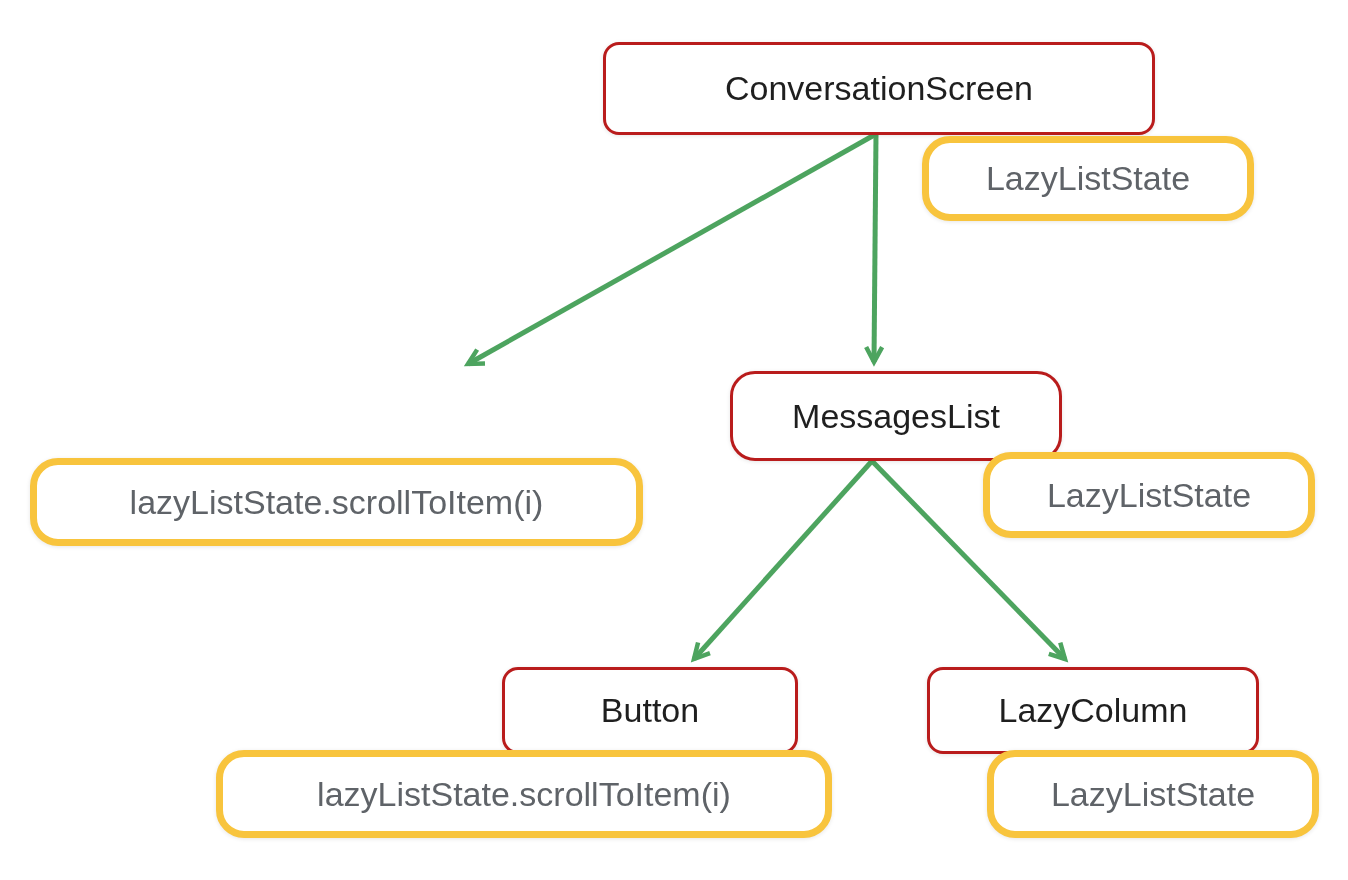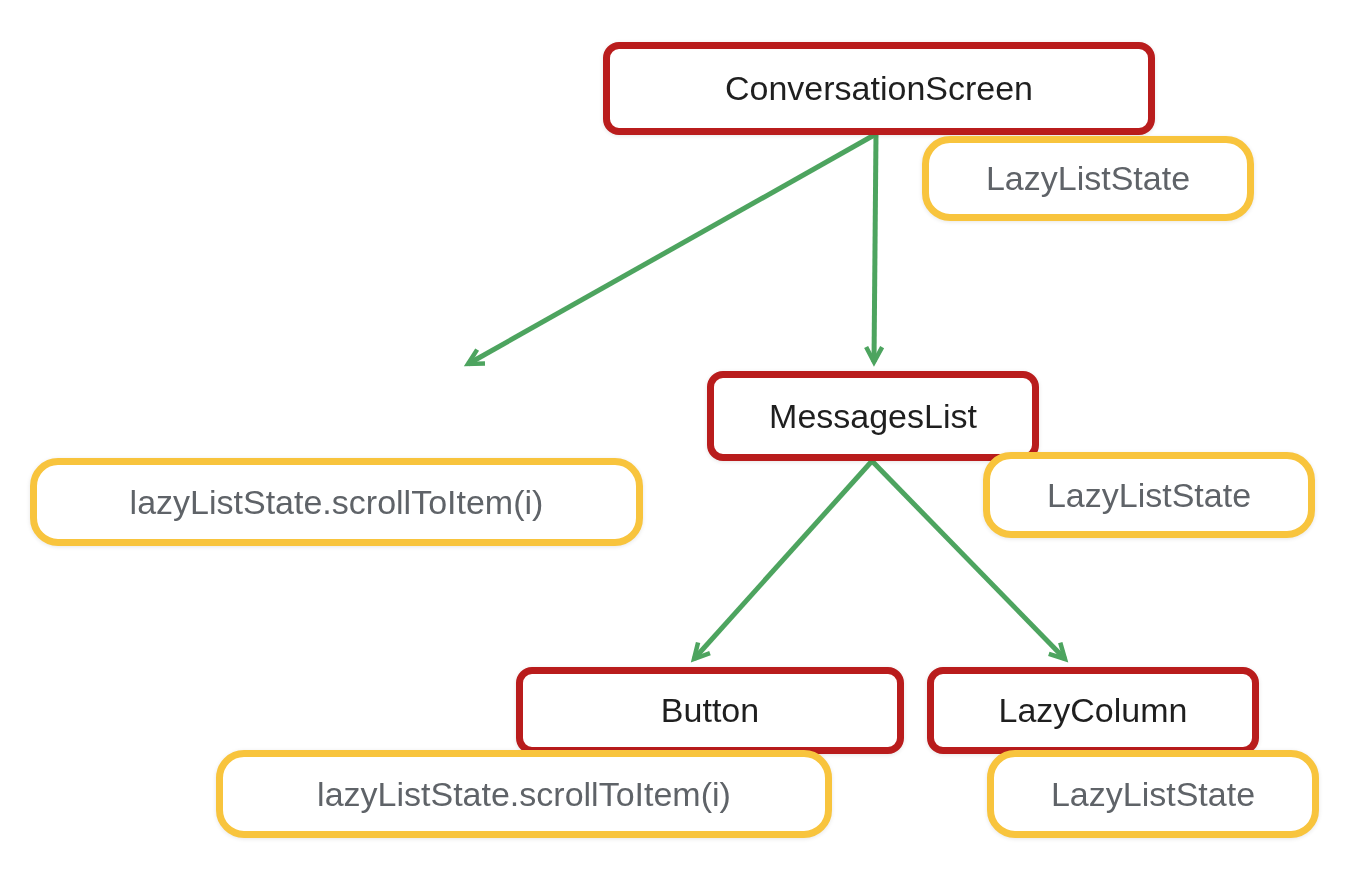--- a/index.html
+++ b/index.html
@@ -36,21 +36,21 @@
   .box {
     position: absolute;
     display: flex;
     align-items: center;
     justify-content: center;
     background: #ffffff;
     box-sizing: border-box;
     box-shadow: 0 1px 4px rgba(0,0,0,0.10);
   }
   .node {
-    border: 7px solid #b91c1c;
+    border: 3px solid #b91c1c;
     border-radius: 16px;
     z-index: 2;
   }
   .node .label {
     color: #1f1f1f;
     font-size: 34px;
     white-space: nowrap;
   }
   .state {
     border: 7px solid #F8C43D;
@@ -78,25 +78,25 @@
     <line class="edge" x1="876" y1="134" x2="874" y2="362" marker-end="url(#arrow)"></line>
     <line class="edge" x1="872" y1="461" x2="694" y2="659" marker-end="url(#arrow)"></line>
     <line class="edge" x1="872" y1="461" x2="1065" y2="659" marker-end="url(#arrow)"></line>
   </svg>
 
   <div class="box node" style="left:603px; top:42px; width:552px; height:93px;">
     <span class="label">ConversationScreen</span>
   </div>
 
 
-  <div class="box node" style="left:707px; top:371px; width:332px; height:90px;">
+  <div class="box node" style="left:730px; top:371px; width:332px; height:90px;border-radius:25px;">
     <span class="label">MessagesList</span>
   </div>
 
-  <div class="box node" style="left:516px; top:667px; width:388px; height:87px;">
+  <div class="box node" style="left:502px; top:667px; width:296px; height:87px;">
     <span class="label">Button</span>
   </div>
 
   <div class="box node" style="left:927px; top:667px; width:332px; height:87px;">
     <span class="label">LazyColumn</span>
   </div>
 
   <div class="box state" style="left:922px; top:136px; width:332px; height:85px;">
     <span class="label">LazyListState</span>
   </div>

